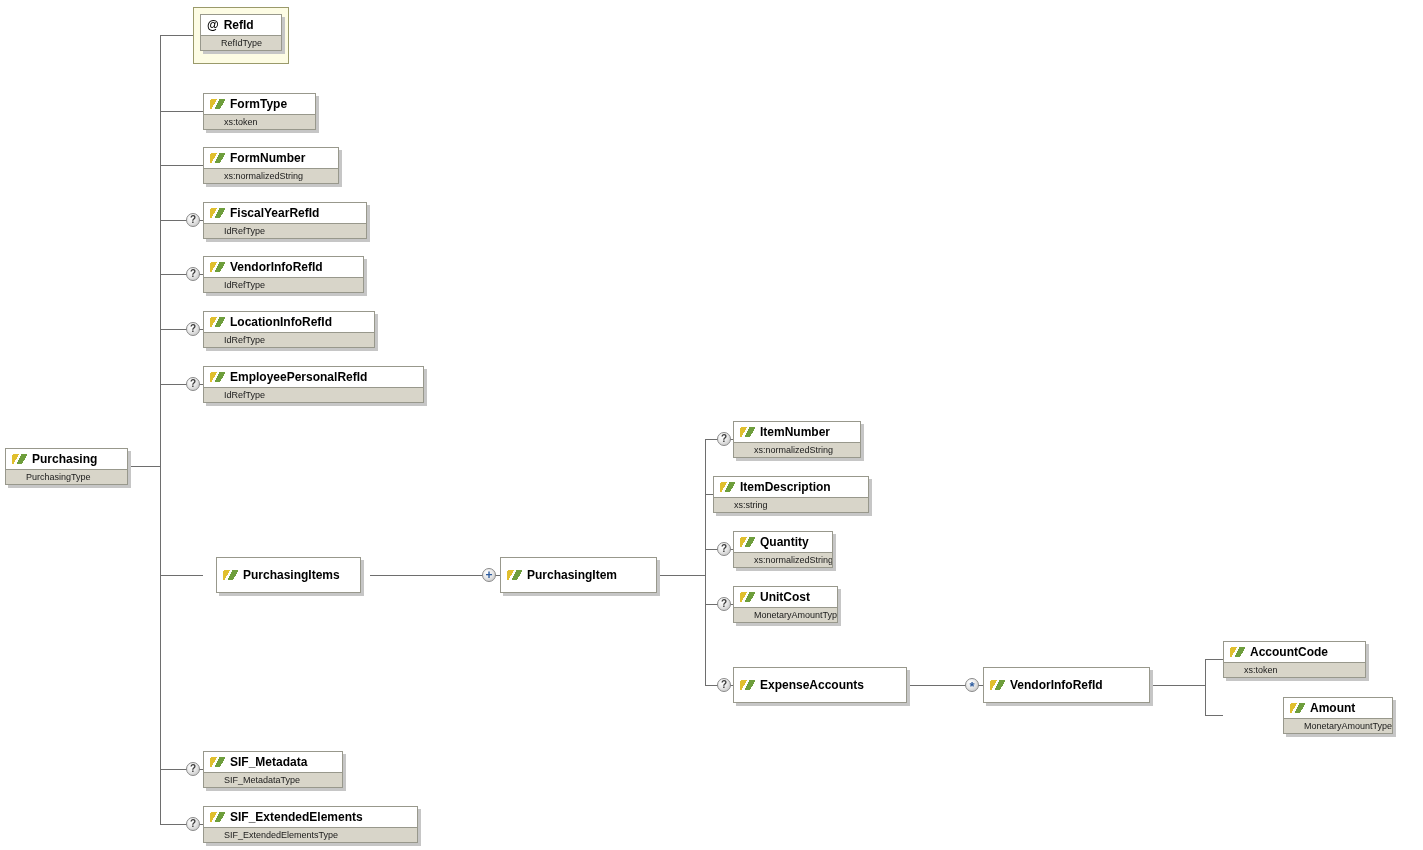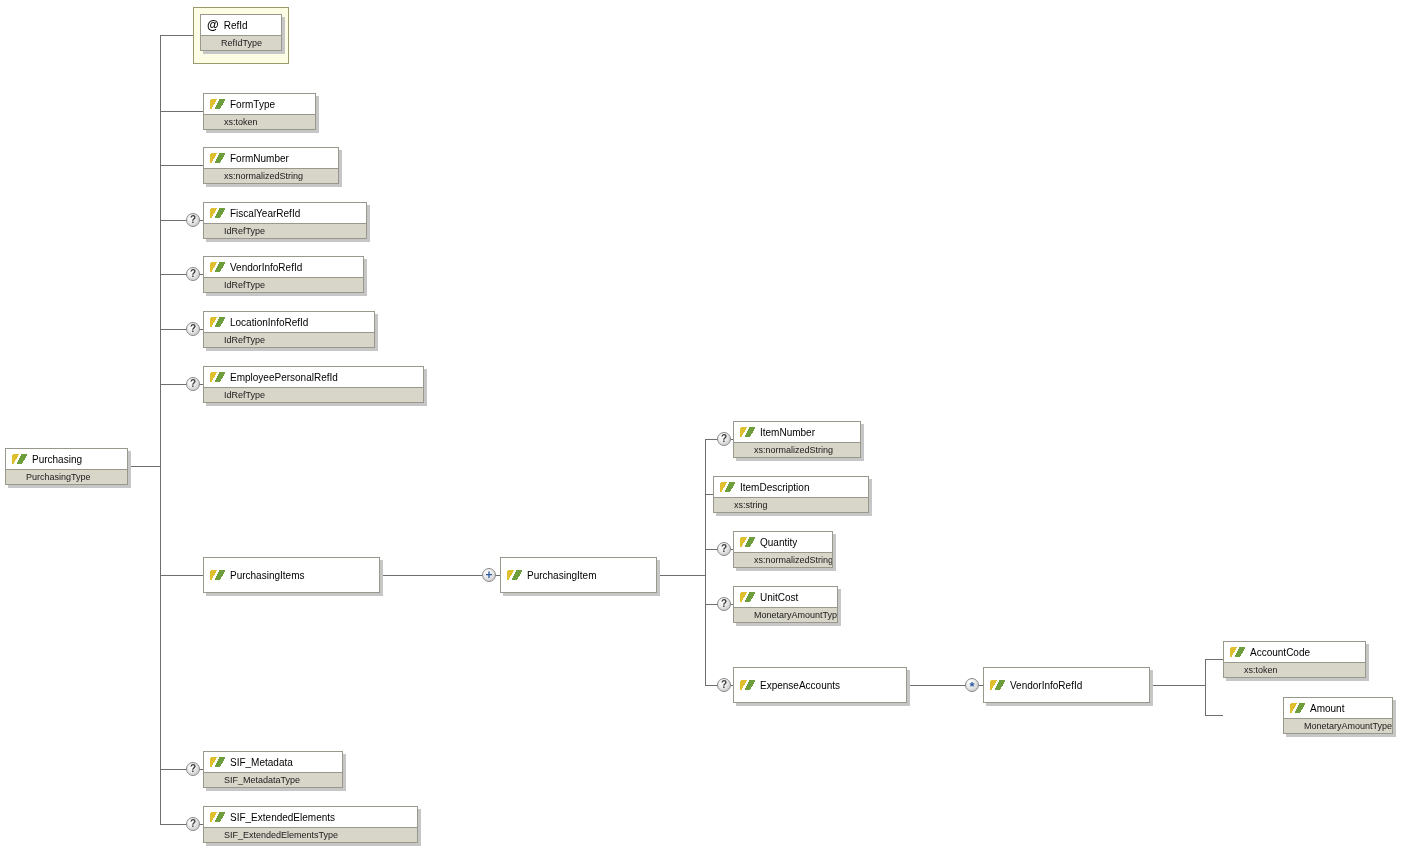--- a/index.html
+++ b/index.html
@@ -17,21 +17,21 @@
     position:absolute; background:#ffffff;
     border:1px solid #98988c;
     box-shadow:3px 3px 0 #c6c6c6;
   }
   .node.inner { position:relative; left:0; top:0; }
   .nt {
     display:flex; align-items:center; gap:5px;
     height:20px; padding:0 6px; white-space:nowrap; overflow:hidden;
   }
   .node.plain .nt { height:34px; }
-  .nlabel { font-size:10px; font-weight:normal; color:#000; }
+  .nlabel { font-size:12px; font-weight:bold; color:#000; }
   .ntype {
     height:15px; line-height:14px; padding:0 20px;
     background:#d8d5c9; border-top:1px solid #98988c;
     font-size:9px; color:#1a1a1a; white-space:nowrap; overflow:hidden;
   }
   
   .eicon {
     display:inline-block; flex:0 0 auto; width:15px; height:10px;
     background:linear-gradient(118deg,
       #ffffff 0 6%, #e0bf2e 6% 34%, #ffffff 34% 48%,
@@ -144,21 +144,21 @@
   </div>
 
   <div class="node" style="left:203px;top:366px;width:221px">
     <div class="nt">
       <span class="eicon"></span>
       <span class="nlabel">EmployeePersonalRefId</span>
     </div>
     <div class="ntype">IdRefType</div>
   </div>
 
-  <div class="node plain" style="left:203px;top:557px;width:177px">
+  <div class="node plain" style="left:216px;top:557px;width:145px">
     <div class="nt">
       <span class="eicon"></span>
       <span class="nlabel">PurchasingItems</span>
     </div>
   </div>
 
   <div class="node plain" style="left:500px;top:557px;width:157px">
     <div class="nt">
       <span class="eicon"></span>
       <span class="nlabel">PurchasingItem</span>

